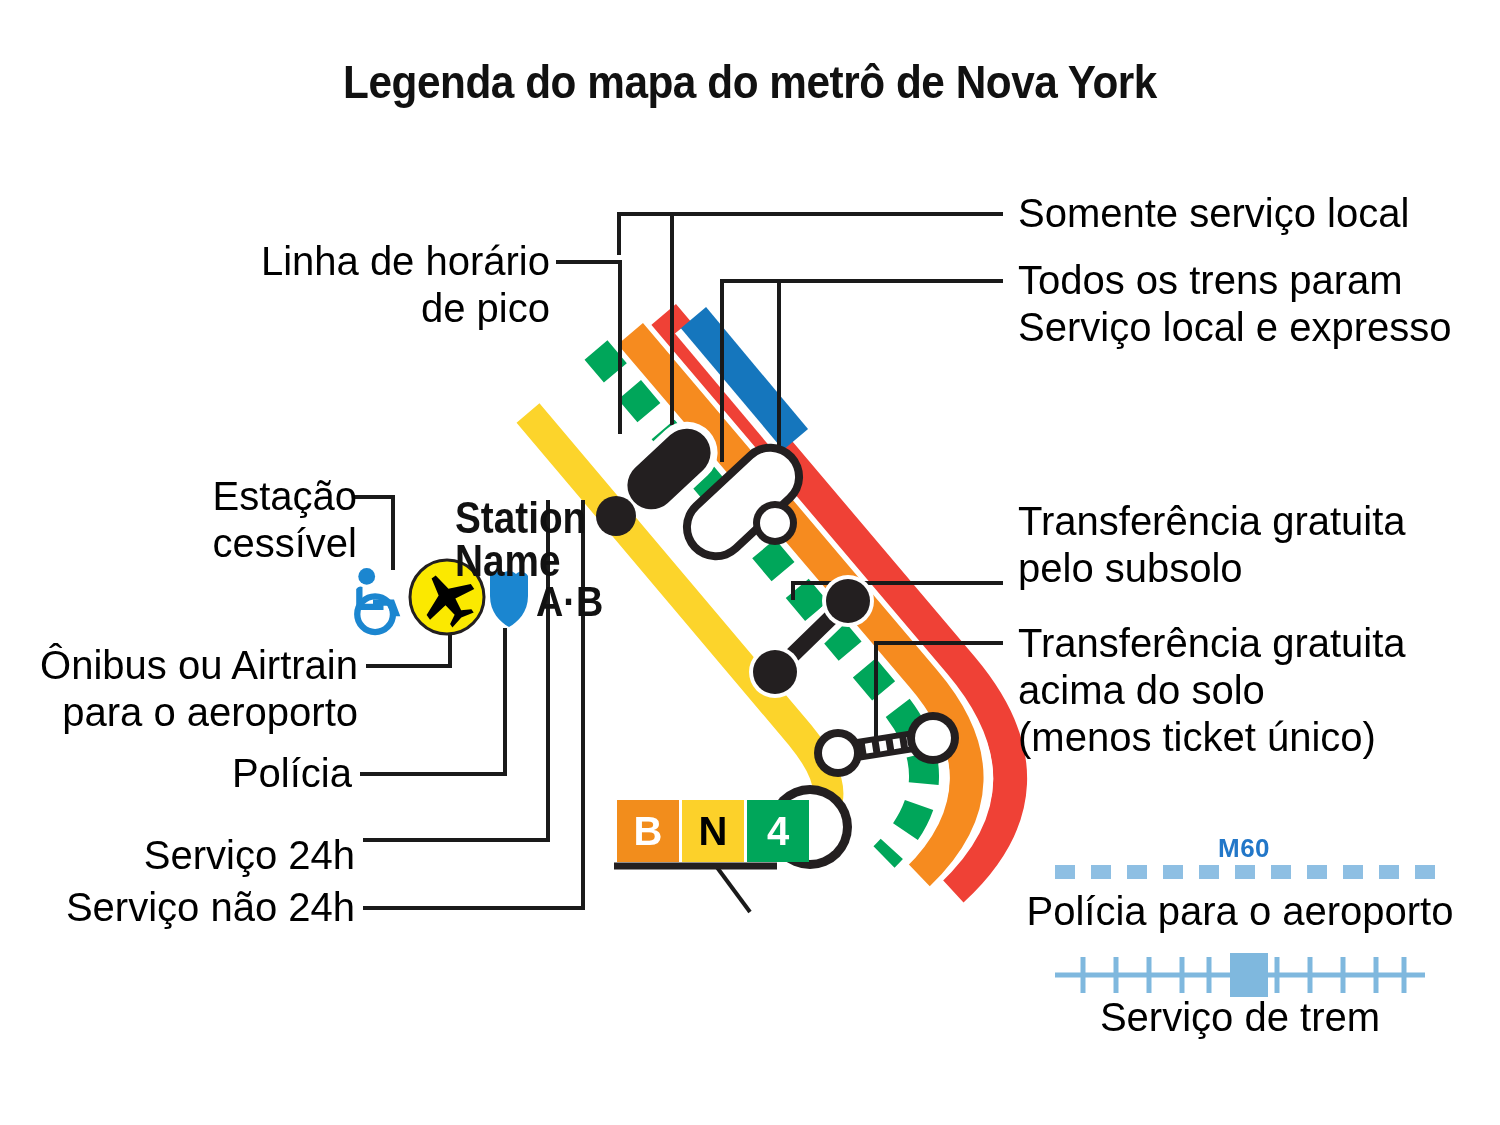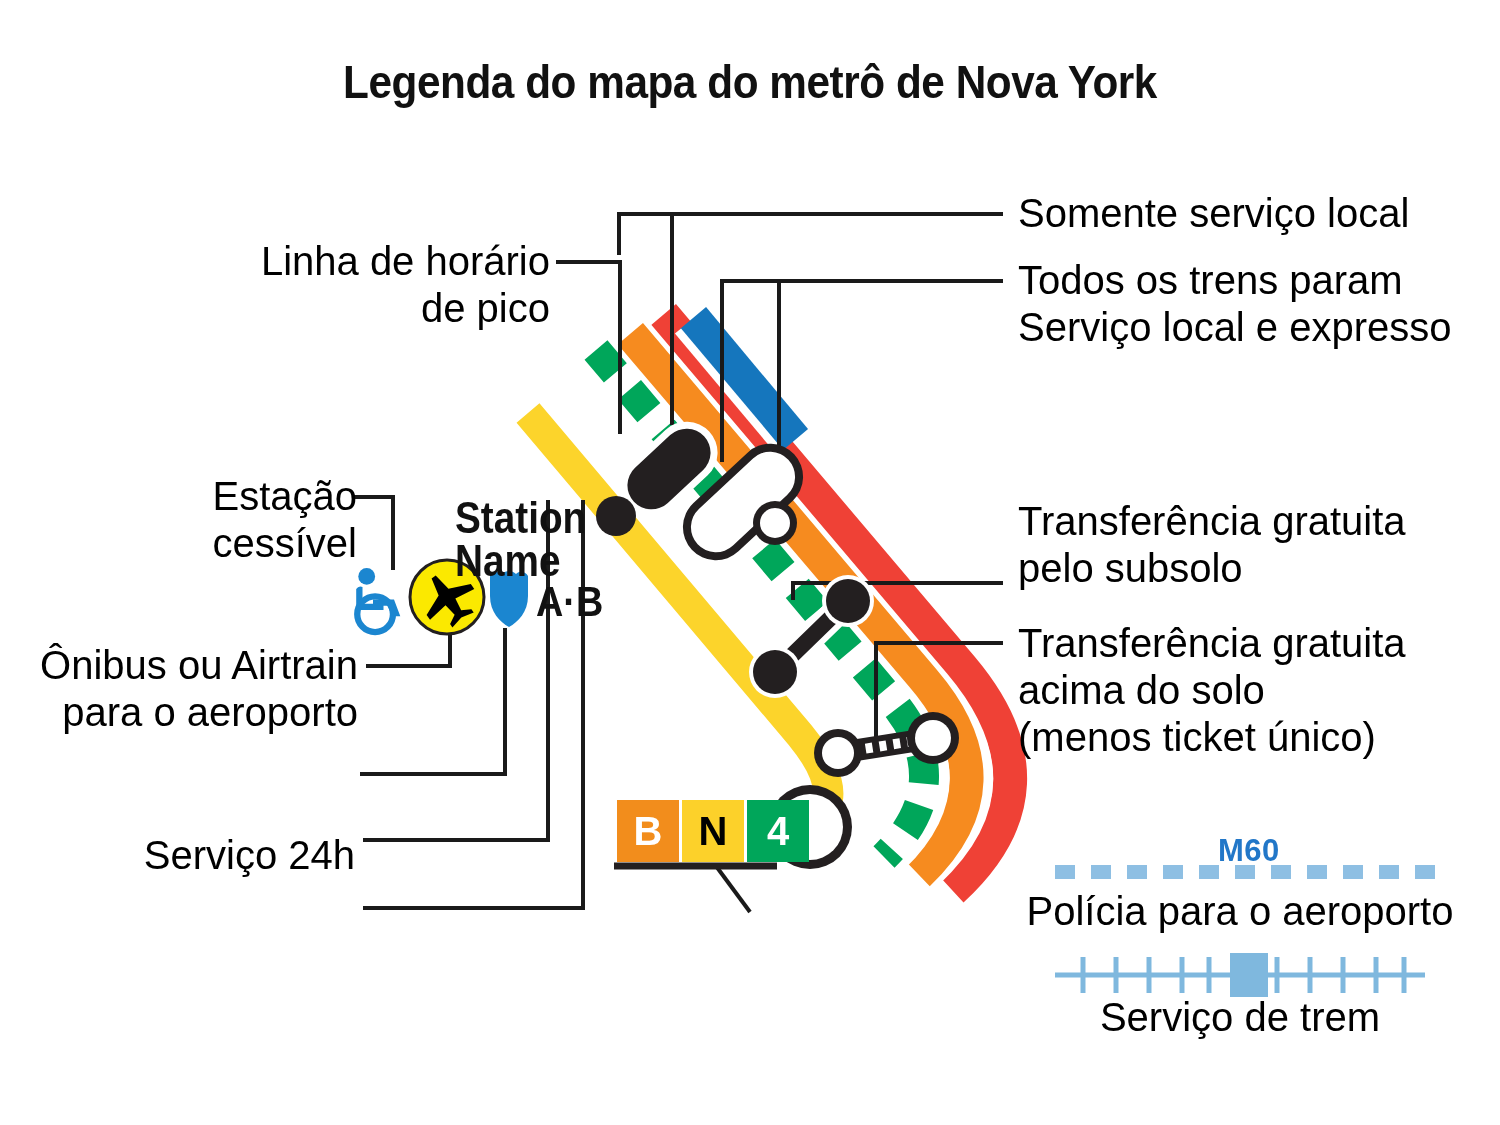--- a/index.html
+++ b/index.html
@@ -23,21 +23,21 @@
             transform:scaleX(0.88);transform-origin:0 0;letter-spacing:0px;}
   .ab{position:absolute;font-weight:bold;font-size:42px;
       font-family:"Liberation Sans Narrow","Liberation Sans",sans-serif;
       transform:scaleX(0.9);transform-origin:0 0;}
 
   .bullet{position:absolute;width:62px;height:62px;display:flex;
           align-items:center;justify-content:center;
           font-weight:bold;font-size:40px;
           font-family:"Liberation Sans Narrow","Liberation Sans",sans-serif;}
 
-  .m60{position:absolute;font-size:31px;font-weight:bold;color:#2277c8;
+  .m60{position:absolute;font-size:26px;font-weight:bold;color:#2277c8;
        font-family:"Liberation Sans Narrow","Liberation Sans",sans-serif;
        letter-spacing:0.5px;}
 </style>
 </head>
 <body>
 
 <div id="stage">
 
   <div class="title">Legenda do mapa do metrô de Nova York</div>
 
@@ -183,23 +183,25 @@
 
   <div class="lbl l" style="left:1018px;top:257px;width:480px;">Todos os trens param
 Serviço local e expresso</div>
 
   <div class="lbl r" style="left:61px;top:473px;width:296px;">Estação
 cessível</div>
 
   <div class="lbl r" style="left:0px;top:642px;width:358px;">Ônibus ou Airtrain
 para o aeroporto</div>
 
+  <div class="lbl r" style="left:0px;top:750px;width:352px;">Polícia</div>
 
   <div class="lbl r" style="left:0px;top:816px;width:355px;margin-top:16px;">Serviço 24h</div>
 
+  <div class="lbl r" style="left:0px;top:884px;width:355px;">Serviço não 24h</div>
 
   <div class="lbl l" style="left:1018px;top:498px;width:470px;">Transferência gratuita
 pelo subsolo</div>
 
   <div class="lbl l" style="left:1018px;top:620px;width:470px;">Transferência gratuita
 acima do solo
 (menos ticket único)</div>
 
   <div class="statname" style="left:455px;top:495px;">Station</div>
   <div class="statname" style="left:455px;top:538px;">Name</div>

